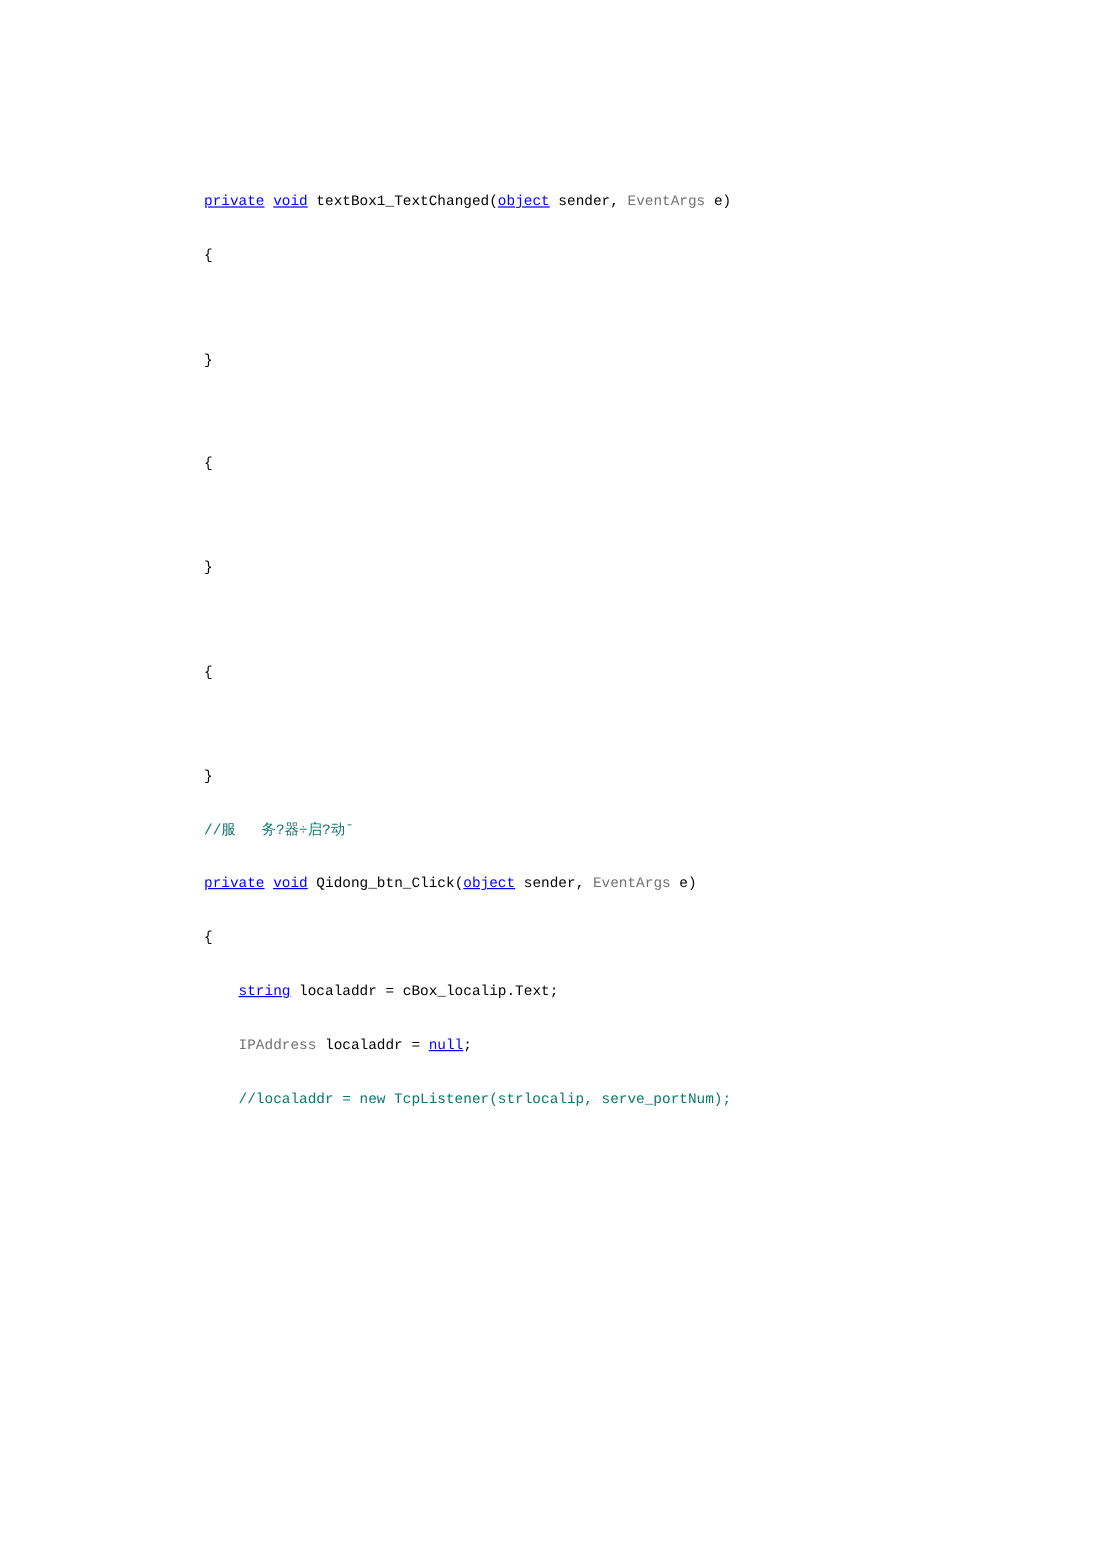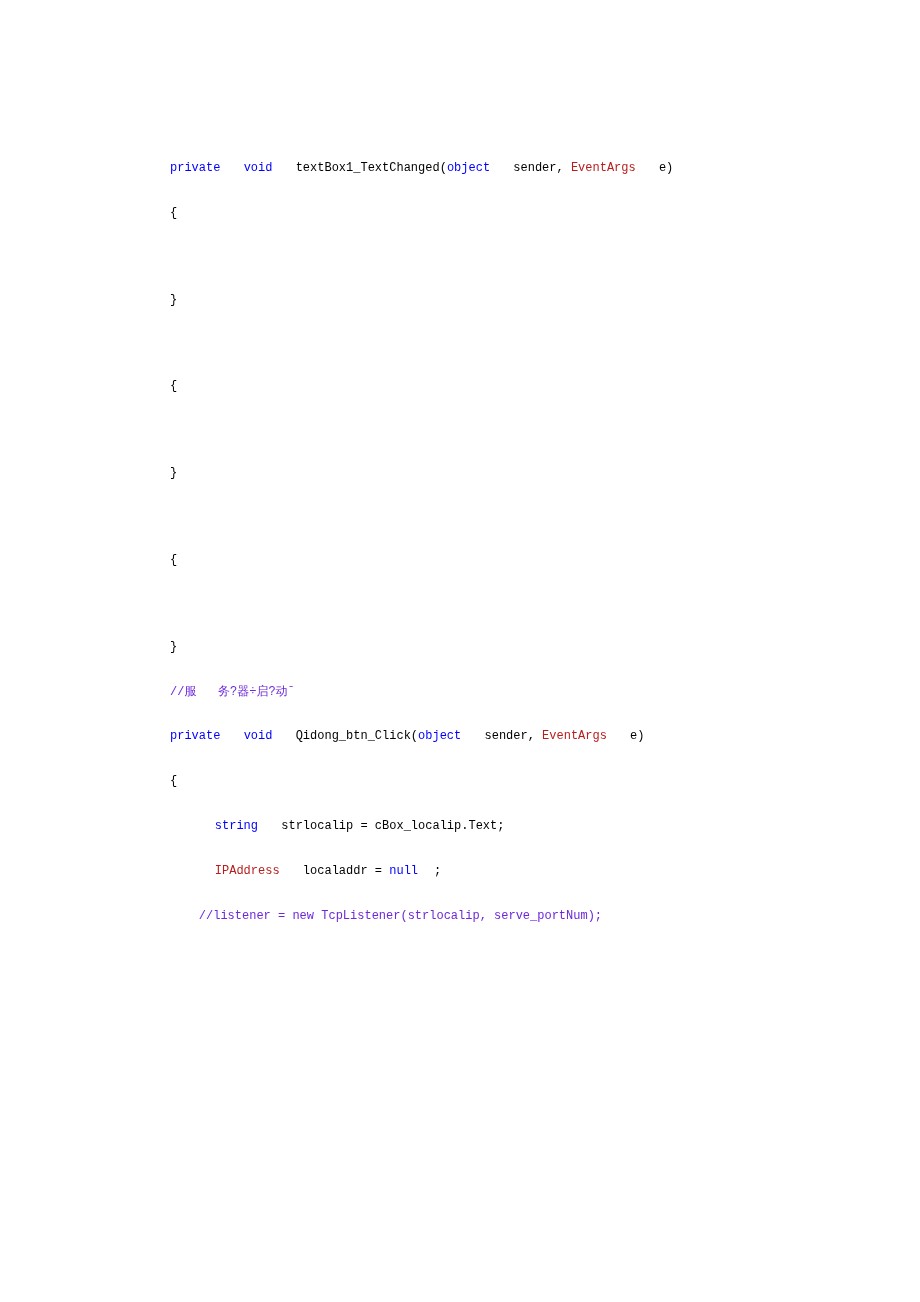--- a/index.html
+++ b/index.html
@@ -16,24 +16,24 @@
     padding: 160px 0 0 170px;
     box-sizing: border-box;
   }
   .line {
     margin-bottom: 28px;
     white-space: pre;
   }
   .para-gap {
     margin-bottom: 70px;
   }
-  .kw { color: #0000ff; }
-  .type { color: #b91c1c; }
-  .comment { color: #6d28d9; }
-  .plain { color: #000; margin-left: 16px; }
+  .kw { color: #0000ff; text-decoration: underline; }
+  .type { color: #737373; }
+  .comment { color: #0f766e; }
+  .plain { color: #000; }
 </style>
 </head>
 <body>
 
 <div class="page">
 
   <div class="line"><span class="kw">private</span><span class="plain"> </span><span class="kw">void</span><span class="plain"> textBox1_TextChanged(</span><span class="kw">object</span><span class="plain"> sender, </span><span class="type">EventArgs</span><span class="plain"> e)</span></div>
 
   <div class="line para-gap">{</div>
 
@@ -49,20 +49,20 @@
 
   <div class="line">}</div>
 
   <div class="line comment">//服   务?器÷启?动ˉ</div>
 
   <div class="line"><span class="kw">private</span><span class="plain"> </span><span class="kw">void</span><span class="plain"> Qidong_btn_Click(</span><span class="kw">object</span><span class="plain"> sender, </span><span class="type">EventArgs</span><span class="plain"> e)</span></div>
 
   <div class="line">{</div>
 
 
-  <div class="line"><span class="plain">    </span><span class="kw">string</span><span class="plain"> strlocalip = cBox_localip.Text;</span></div>
+  <div class="line"><span class="plain">    </span><span class="kw">string</span><span class="plain"> localaddr = cBox_localip.Text;</span></div>
 
   <div class="line"><span class="plain">    </span><span class="type">IPAddress</span><span class="plain"> localaddr = </span><span class="kw">null</span><span class="plain">;</span></div>
 
 
-  <div class="line comment">    //listener = new TcpListener(strlocalip, serve_portNum);</div>
+  <div class="line comment">    //localaddr = new TcpListener(strlocalip, serve_portNum);</div>
 
 </div>
 
 </body></html>

